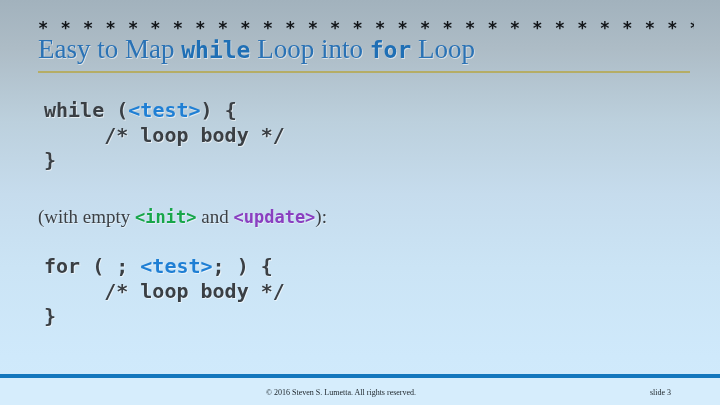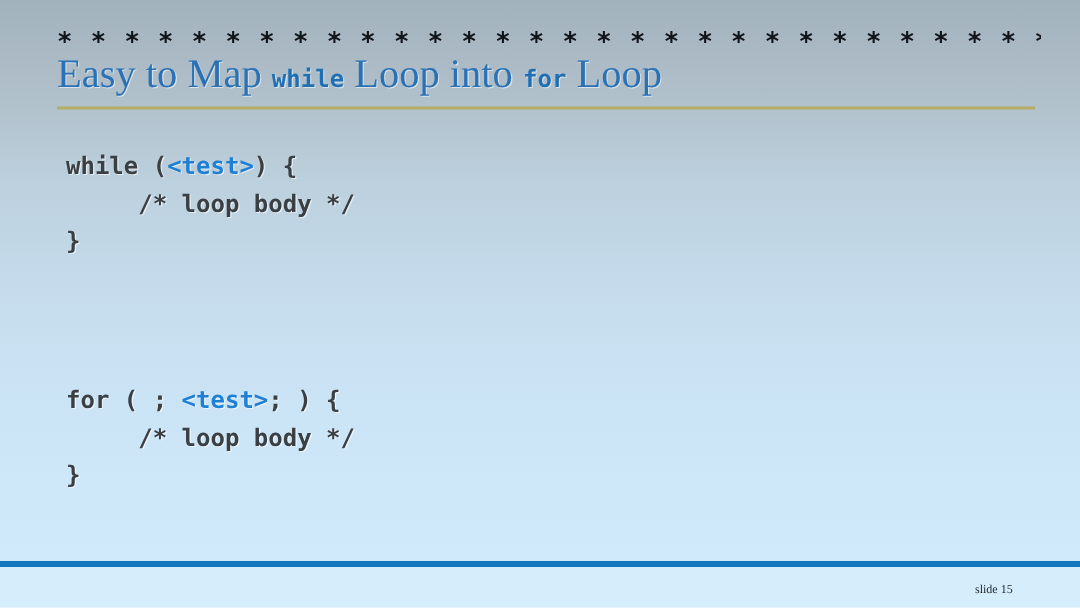--- a/index.html
+++ b/index.html
@@ -56,40 +56,40 @@
     font-family: "Liberation Serif", serif;
     font-size: 27px;
     line-height: 32px;
     color: #2a72b5;
     white-space: nowrap;
     text-shadow: 0.7px 0.7px 0px rgba(255,255,255,0.55);
   }
   .title .kw {
     font-family: "DejaVu Sans Mono", "Liberation Mono", monospace;
     font-weight: bold;
-    font-size: 16px;
+    font-size: 23px;
     color: #1f6fb5;
   }
 
   
   .divider {
     position: absolute;
     left: 38px;
     top: 71px;
     width: 652px;
     height: 2px;
     background: #b5ad66;
   }
 
   
   .code {
     position: absolute;
     left: 44px;
     font-family: "DejaVu Sans Mono", "Liberation Mono", monospace;
-    font-size: 16px;
+    font-size: 20px;
     font-weight: bold;
     line-height: 25px;
     color: #3a3f44;
     white-space: pre;
     text-shadow: 0.8px 0.8px 0px rgba(255,255,255,0.6);
   }
   #code-while { top: 98px; }
   #code-for   { top: 238px; margin-top: 16px; }
 
   .t-test   { color: #1f7fd4; }
@@ -155,23 +155,25 @@
 
   <div class="title"><span>Easy to Map </span><span class="kw">while</span><span> Loop into </span><span class="kw">for</span><span> Loop</span></div>
 
   <div class="divider"></div>
 
   <div class="code" id="code-while"><span>while (</span><span class="t-test">&lt;test&gt;</span><span>) {</span>
 <span>     /* loop body */</span>
 <span>}</span></div>
 
 
+  <div class="prose" id="prose-2"><span>(with empty </span><span class="mono t-init">&lt;init&gt;</span><span> and </span><span class="mono t-update">&lt;update&gt;</span><span>):</span></div>
 
   <div class="code" id="code-for"><span>for ( ; </span><span class="t-test">&lt;test&gt;</span><span>; ) {</span>
 <span>     /* loop body */</span>
 <span>}</span></div>
 
   <div class="footer-bar"></div>
   <div class="footer-band"></div>
 
-  <div class="footer-txt" id="footer-slide">slide 15</div>
+  <div class="footer-txt" id="footer-copyright">© 2016 Steven S. Lumetta.  All rights reserved.</div>
+  <div class="footer-txt" id="footer-slide">slide 3</div>
 
 </div>
 
 </body></html>

